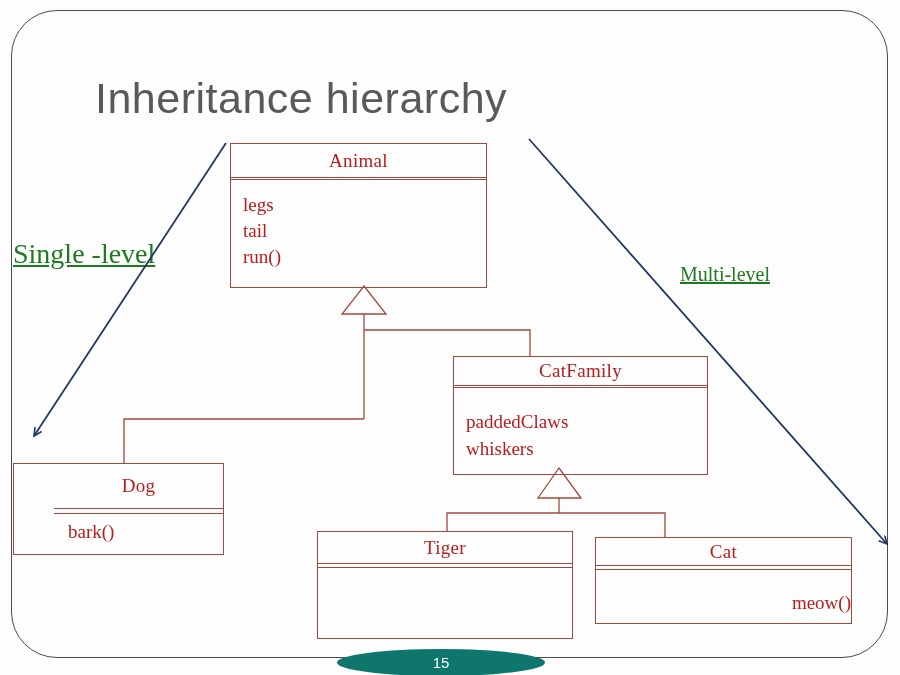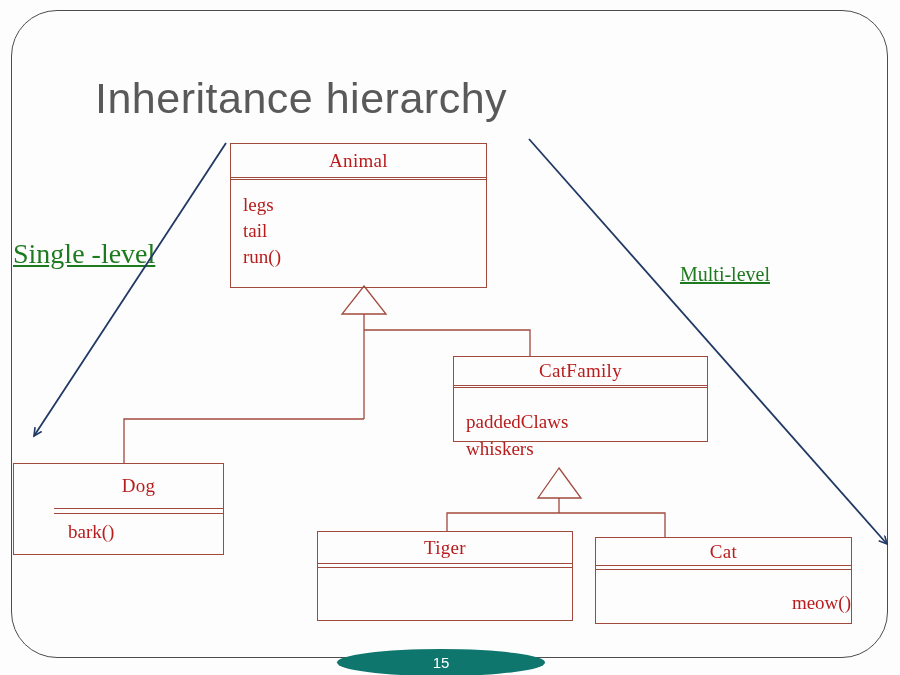--- a/index.html
+++ b/index.html
@@ -50,25 +50,25 @@
 
   .box-animal { left:230px; top:143px; width:257px; height:145px; }
   .box-animal .uml-header { height:33px; }
   .box-animal .uml-body { padding:12px 0 0 12px; line-height:26px; }
 
   .box-dog { left:13px; top:463px; width:211px; height:92px;padding-left:40px; }
   .box-dog .uml-header { height:44px; }
   .box-dog .uml-divider { height:6px; }
   .box-dog .uml-body { padding:6px 0 0 14px; line-height:24px; }
 
-  .box-catfamily { left:453px; top:356px; width:255px; height:86px; }
+  .box-catfamily { left:453px; top:356px; width:255px; height:119px; }
   .box-catfamily .uml-header { height:28px; }
   .box-catfamily .uml-body { padding:20px 0 0 12px; line-height:27px; }
 
-  .box-tiger { left:317px; top:531px; width:256px; height:90px; }
+  .box-tiger { left:317px; top:531px; width:256px; height:108px; }
   .box-tiger .uml-header { height:31px; }
   .box-tiger .uml-divider { height:5px; }
   .box-tiger .uml-body { padding:18px 0 0 13px; line-height:24px; }
 
   .box-cat { left:595px; top:537px; width:257px; height:87px;text-align:right; }
   .box-cat .uml-header { height:27px; }
   .box-cat .uml-divider { height:5px; }
   .box-cat .uml-body { padding:21px 0 0 13px; line-height:24px; }
 
   .page-ellipse {

